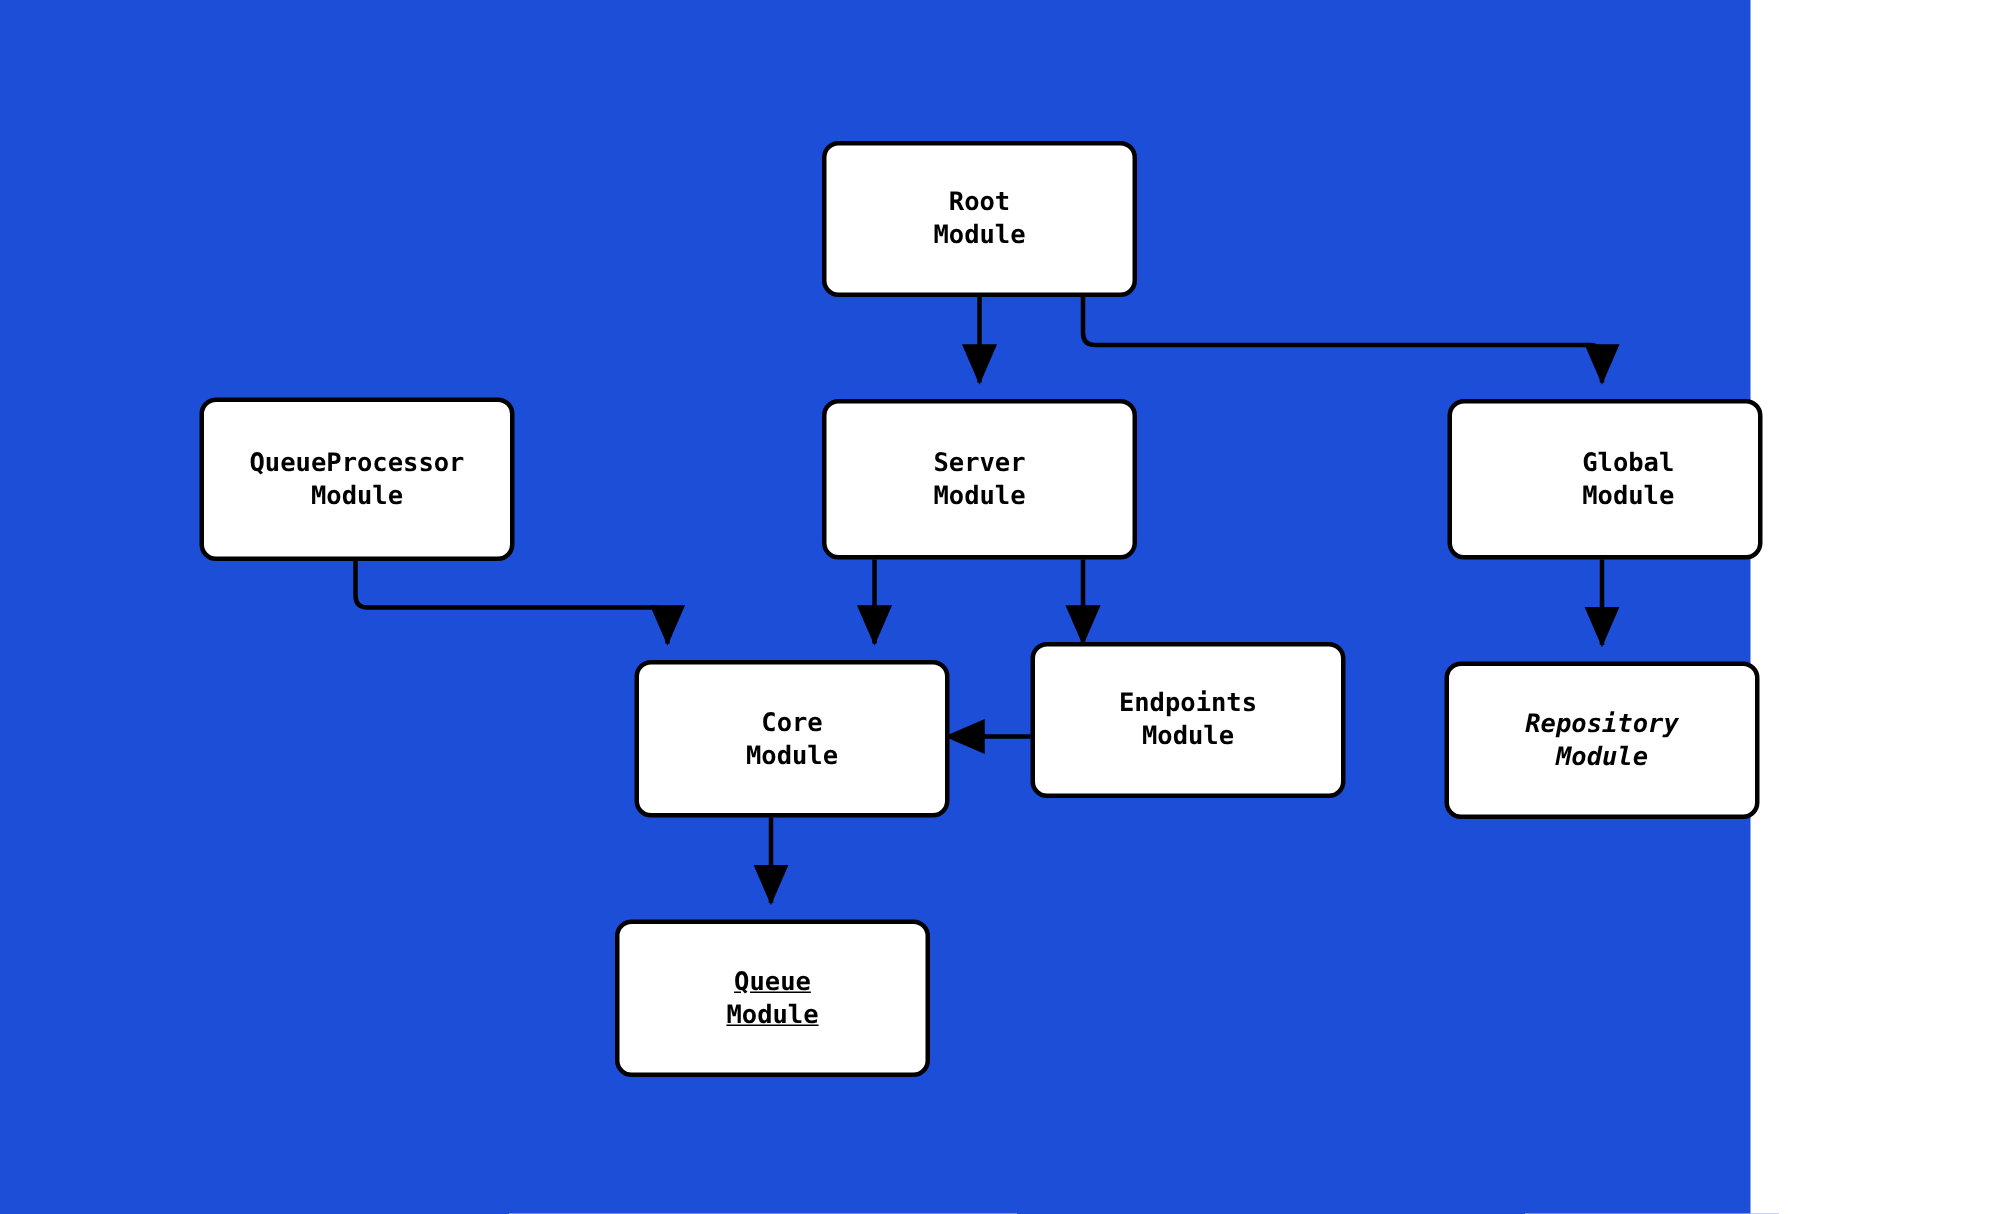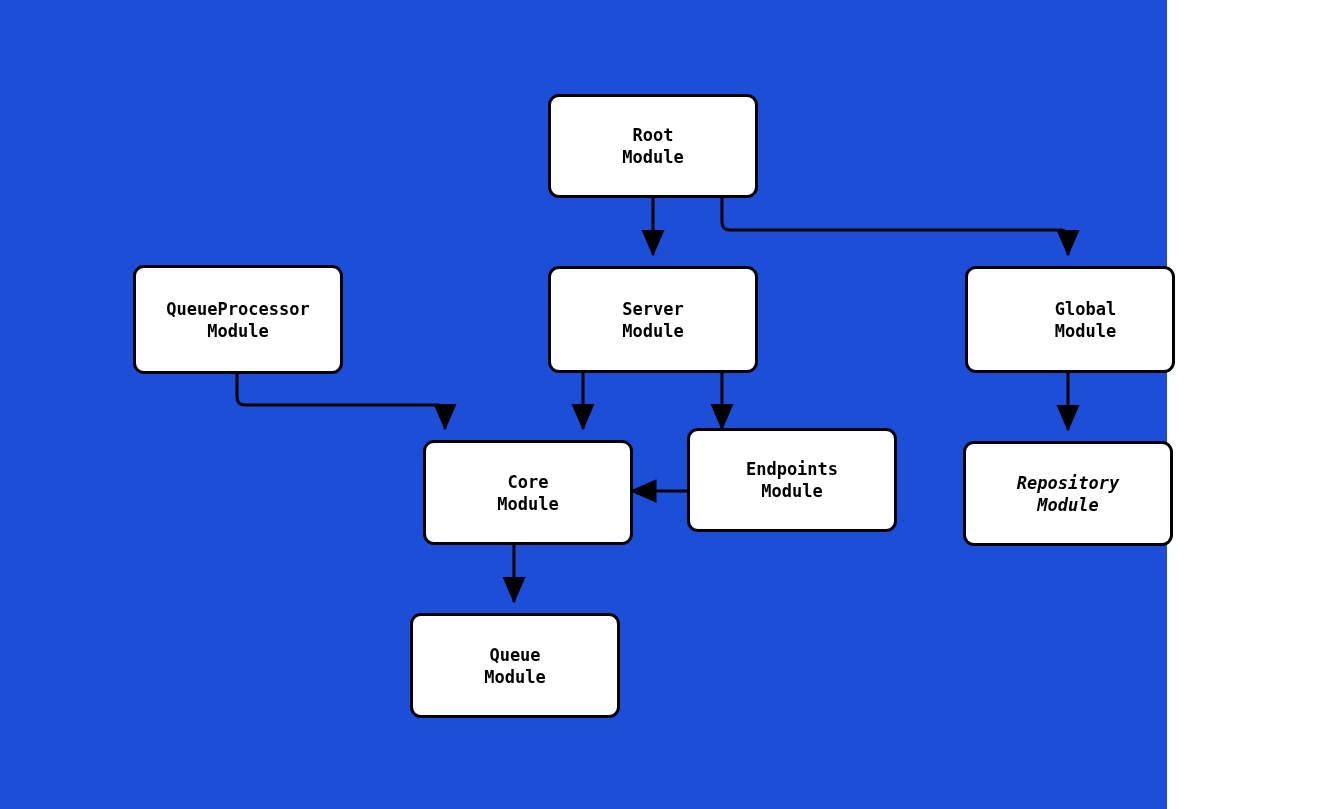--- a/index.html
+++ b/index.html
@@ -105,18 +105,18 @@
   <div class="node" style="left:687px; top:428px; width:210px; height:104px;">
     <span class="node-line">Endpoints</span>
     <span class="node-line">Module</span>
   </div>
 
   <div class="node" style="left:963px; top:441px; width:210px; height:105px;font-style:italic;">
     <span class="node-line">Repository</span>
     <span class="node-line">Module</span>
   </div>
 
-  <div class="node" style="left:410px; top:613px; width:210px; height:105px;">
+  <div class="node" style="left:410px; top:613px; width:210px; height:105px;text-decoration:underline;">
     <span class="node-line">Queue</span>
     <span class="node-line">Module</span>
   </div>
 
 </div>
 
 </body></html>

